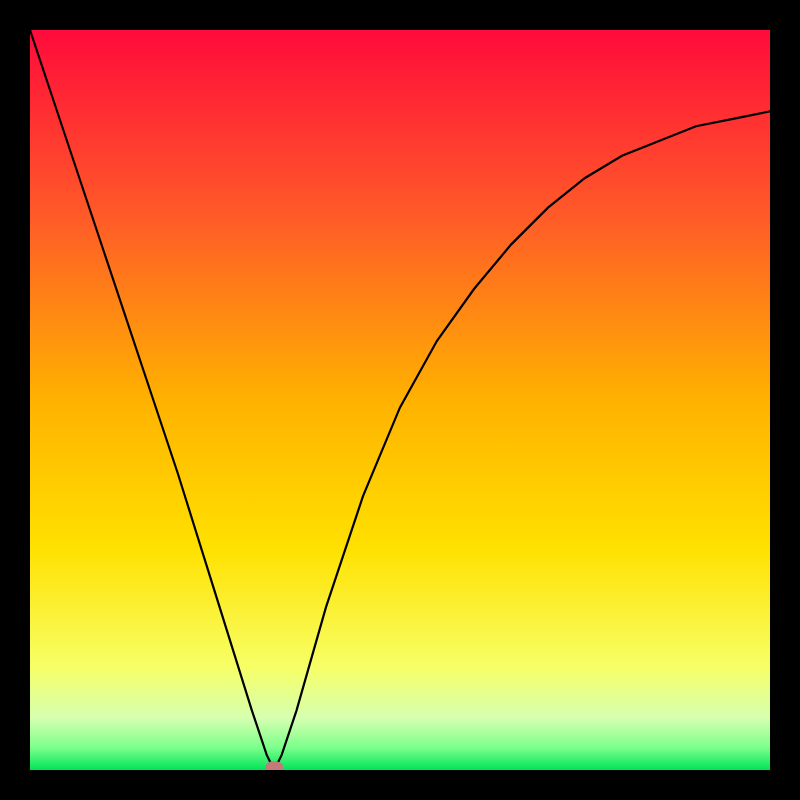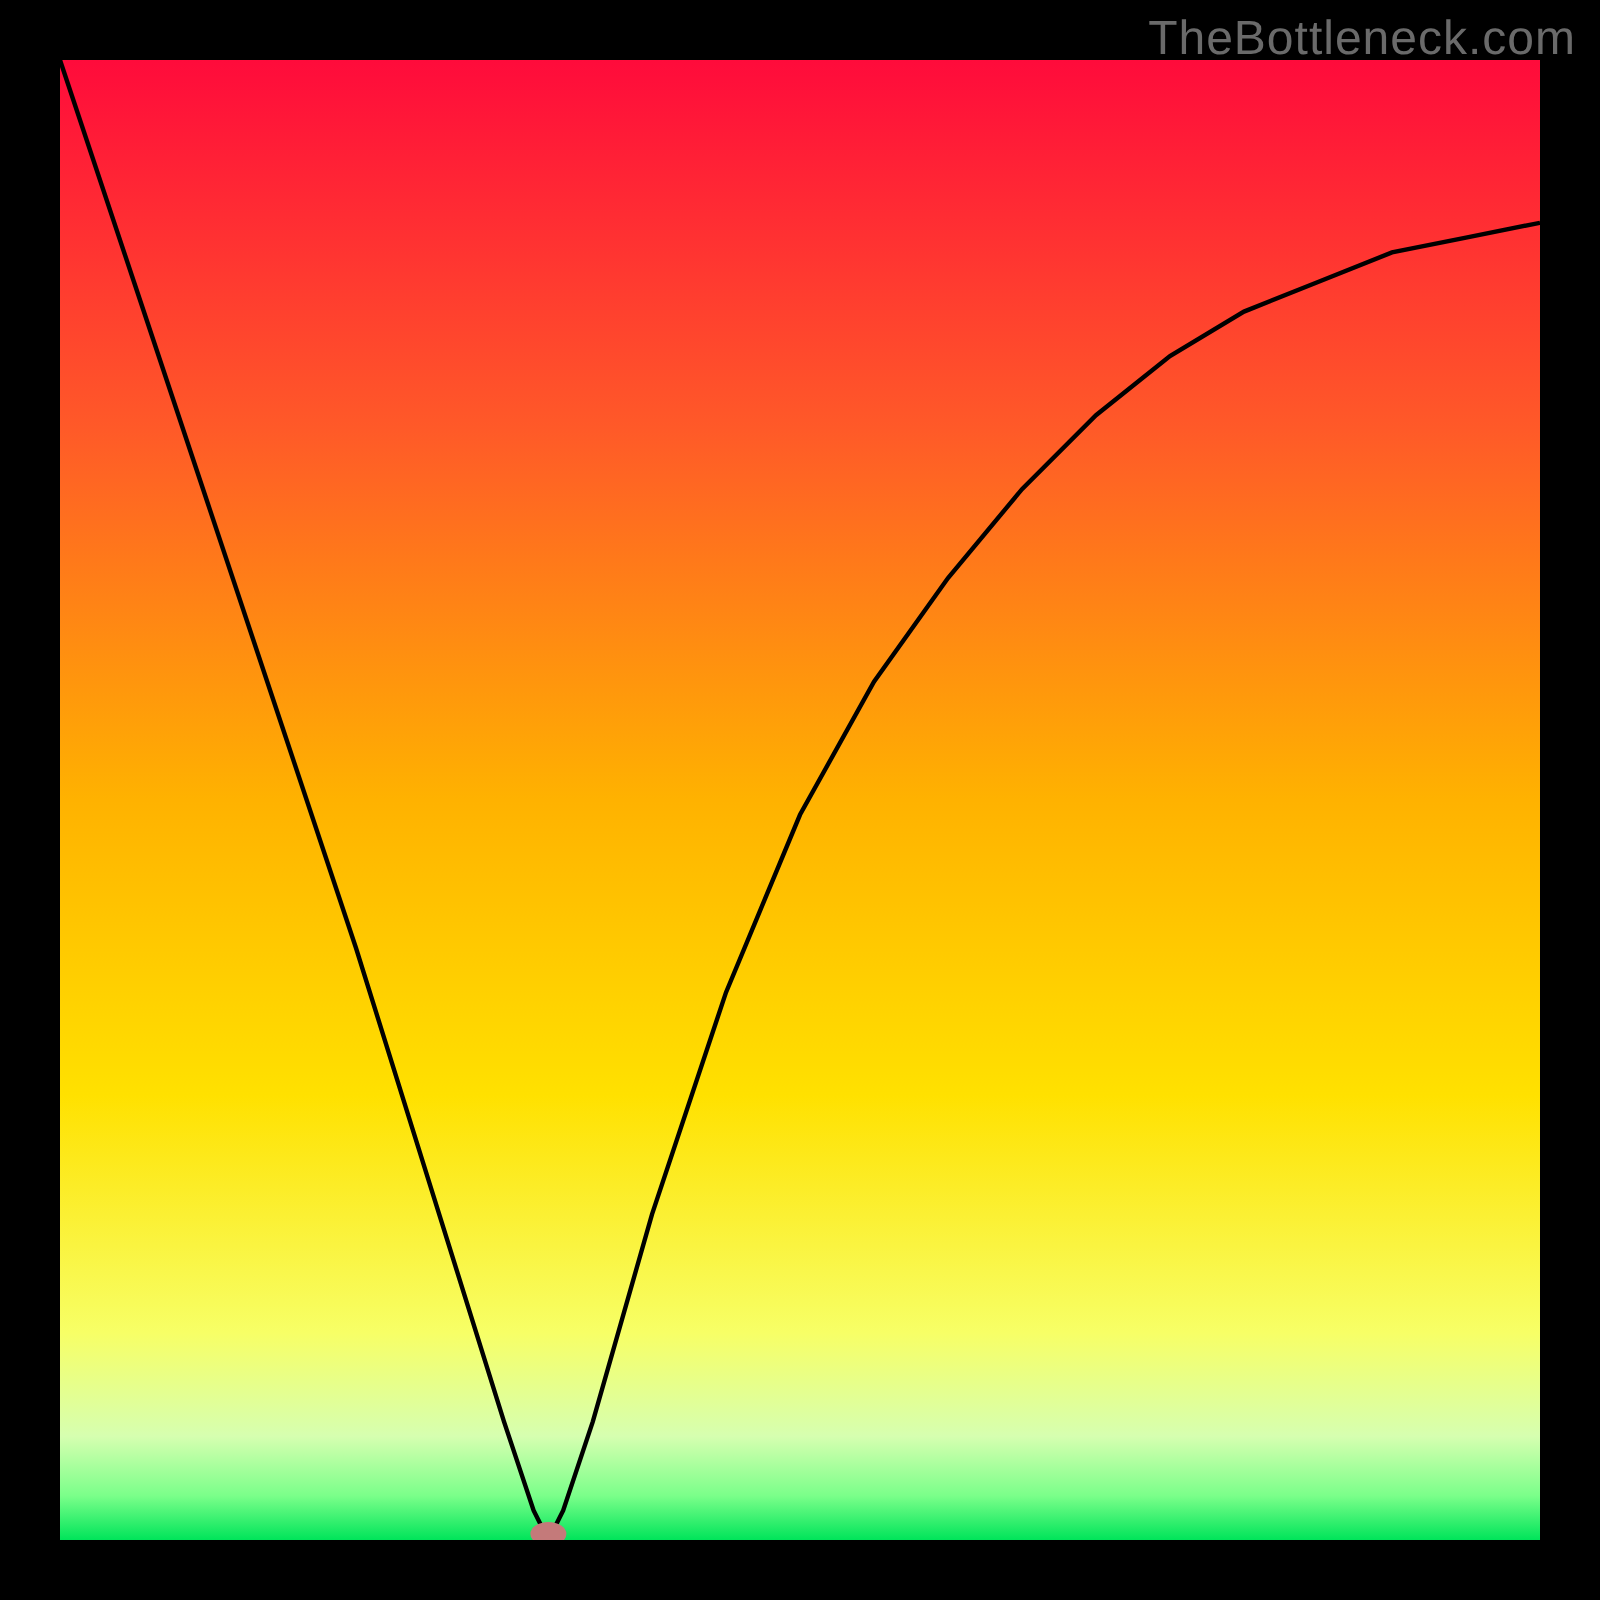--- a/index.html
+++ b/index.html
@@ -46,21 +46,20 @@
   }
   .marker {
     fill: #c47a7a;
     stroke: none;
   }
 </style>
 </head>
 <body>
 
 <div class="frame">
-  <div class="watermark">TheBottleneck.com</div>
 
   <div class="plot">
     <svg viewBox="0 0 740 740" preserveAspectRatio="none">
       <defs>
         <linearGradient id="bg" x1="0" y1="0" x2="0" y2="1">
             <stop offset="0%" stop-color="#ff0b3b"></stop>
             <stop offset="25%" stop-color="#ff5a28"></stop>
             <stop offset="50%" stop-color="#ffb200"></stop>
             <stop offset="70%" stop-color="#ffe100"></stop>
             <stop offset="86%" stop-color="#f7ff66"></stop>

